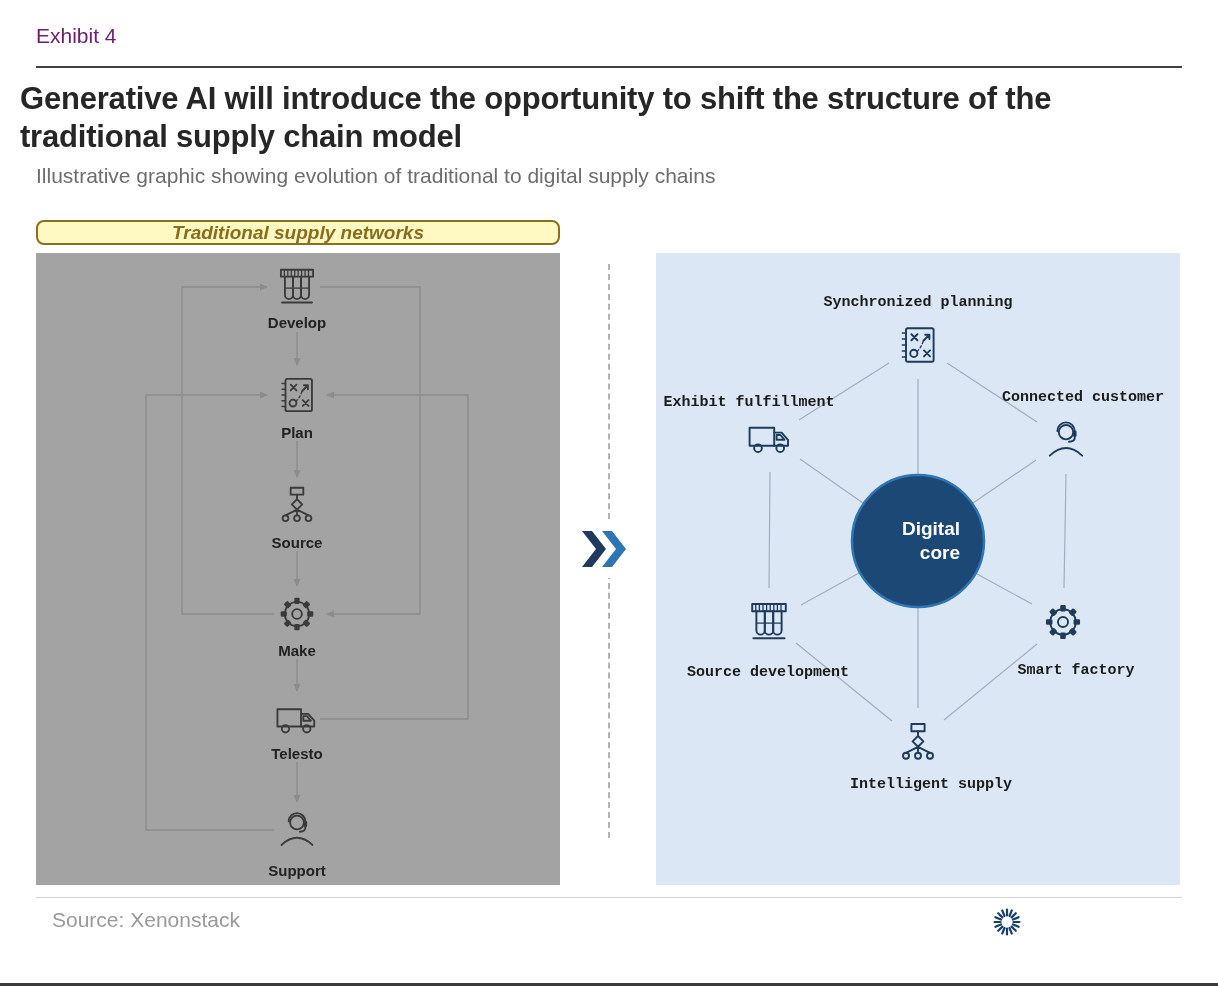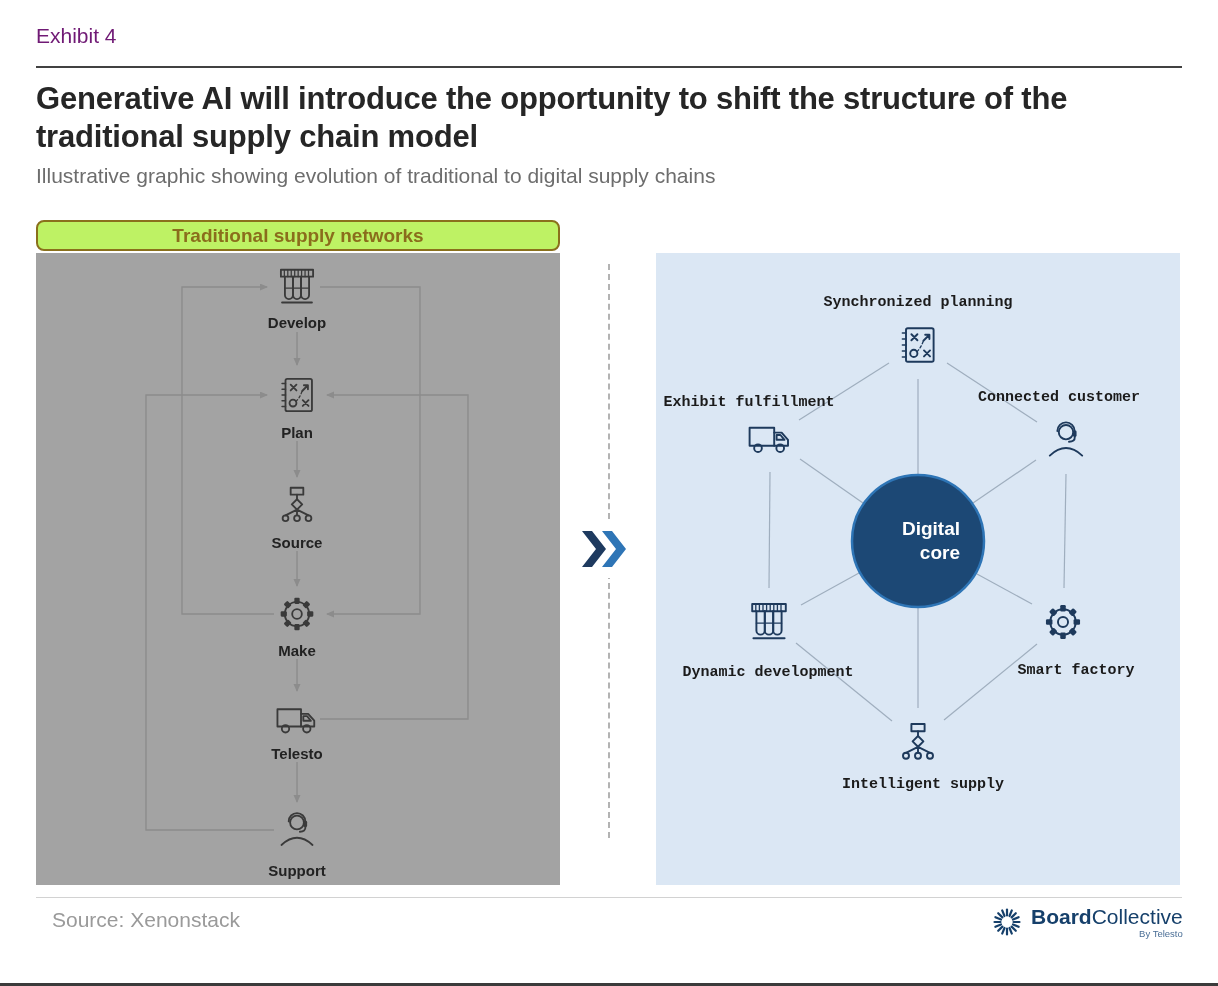--- a/index.html
+++ b/index.html
@@ -5,28 +5,28 @@
   html,body { margin:0; padding:0; background:#ffffff; }
   .page {
     position:relative; width:1218px; height:986px; background:#ffffff;
     font-family:"Liberation Sans", sans-serif; overflow:hidden; color:#262626;
   }
   .abs { position:absolute; }
   .ctr { transform:translate(-50%,-50%); }
 
   .exhibit-label { left:36px; top:24px; font-size:21px; color:#701a75; }
   .rule-top { left:36px; top:66px; width:1146px; border-top:2px solid #414141; }
-  .page-title { left:36px; top:80px; width:1150px; font-size:31px; font-weight:700; color:#262626; line-height:1.23; letter-spacing:-0.2px; }
+  .page-title { left:20px; top:80px; width:1150px; font-size:31px; font-weight:700; color:#262626; line-height:1.23; letter-spacing:-0.2px; }
   .page-subtitle { left:36px; top:164px; width:1100px; font-size:21px; color:#6d6d6d; }
 
   .panel { position:absolute; top:220px; width:524px; height:665px; }
   .panel-header {
-    position:absolute; left:0; right:0; top:0; height:31px; background:#bef264;
+    position:absolute; left:0; right:0; top:0; height:25px; background:#fef9c3;
     border-radius:8px; display:flex; align-items:center; justify-content:center;
-    font-weight:700; font-size:19px; box-sizing:border-box;
+    font-weight:700; font-size:19px; box-sizing:border-box;font-style:italic;
   }
   .trad-header { border:2px solid #8a701c; color:#8a6d1c; }
   .digi-header { border:2px solid #1f4e79; color:#1f4e79; }
   .panel-body { position:absolute; left:0; right:0; top:33px; bottom:0; }
   .trad-body { background:#a3a3a3; }
   .digi-body { background:#dbe7f4; }
 
   .step-label { position:absolute; transform:translateX(-50%); font-size:15px; font-weight:700; color:#222222; white-space:nowrap; }
   .node-label { position:absolute; transform:translateX(-50%); font-size:15px; font-weight:700; color:#1b1b1b; white-space:nowrap;font-family:Liberation Mono, monospace; }
 
@@ -224,39 +224,39 @@
         <circle cx="262" cy="288" r="66" fill="#1C4875" stroke="#2E75B6" stroke-width="2.5"></circle>
       </svg>
 
       <div class="abs ctr core-label">Digital core</div>
 
       <div class="node-label" style="left:262px;top:41px">Synchronized planning</div>
       <svg class="abs ctr icon-d" style="left:262px;top:92px" width="48" height="48">
           <use href="#icon-strategy"></use>
         </svg>
 
-      <div class="node-label" style="left:403px;top:136px">Connected customer</div>
+      <div class="node-label" style="left:427px;top:136px">Connected customer</div>
       <svg class="abs ctr icon-d" style="left:410px;top:187px" width="48" height="48">
           <use href="#icon-headset"></use>
         </svg>
 
       <svg class="abs ctr icon-d" style="left:407px;top:369px" width="48" height="48">
           <use href="#icon-gear"></use>
         </svg>
       <div class="node-label" style="left:420px;top:409px">Smart factory</div>
 
       <svg class="abs ctr icon-d" style="left:262px;top:489px" width="48" height="48">
           <use href="#icon-hierarchy"></use>
         </svg>
-      <div class="node-label" style="left:267px;top:523px">Intelligent supply</div>
+      <div class="node-label" style="left:275px;top:523px">Intelligent supply</div>
 
       <svg class="abs ctr icon-d" style="left:113px;top:369px" width="48" height="48">
           <use href="#icon-tubes"></use>
         </svg>
-      <div class="node-label" style="left:112px;top:411px">Dynamic development</div>
+      <div class="node-label" style="left:112px;top:411px">Source development</div>
 
       <div class="node-label" style="left:93px;top:141px">Exhibit fulfillment</div>
       <svg class="abs ctr icon-d" style="left:114px;top:185px" width="48" height="48">
           <use href="#icon-truck"></use>
         </svg>
 
     </div>
   </div>
 
   <div class="abs rule-footer"></div>
@@ -276,21 +276,17 @@
         <line x1="12.5" y1="19" x2="6.5" y2="19"></line>
         <line x1="13.0" y1="16.5" x2="7.4" y2="14.2"></line>
         <line x1="14.4" y1="14.4" x2="10.2" y2="10.2"></line>
         <line x1="16.5" y1="13.0" x2="14.2" y2="7.4"></line>
         <line x1="19" y1="12.5" x2="19" y2="6.5"></line>
         <line x1="21.5" y1="13.0" x2="23.8" y2="7.4"></line>
         <line x1="23.6" y1="14.4" x2="27.8" y2="10.2"></line>
         <line x1="25.0" y1="16.5" x2="30.6" y2="14.2"></line>
       </g>
     </svg>
-    <div>
-      <div class="logo-name"><span class="b">Board</span><span>Collective</span></div>
-      <div class="logo-tagline">By Telesto</div>
-    </div>
   </div>
 
   <div class="abs rule-bottom"></div>
 
 </div>
 
 </body></html>

